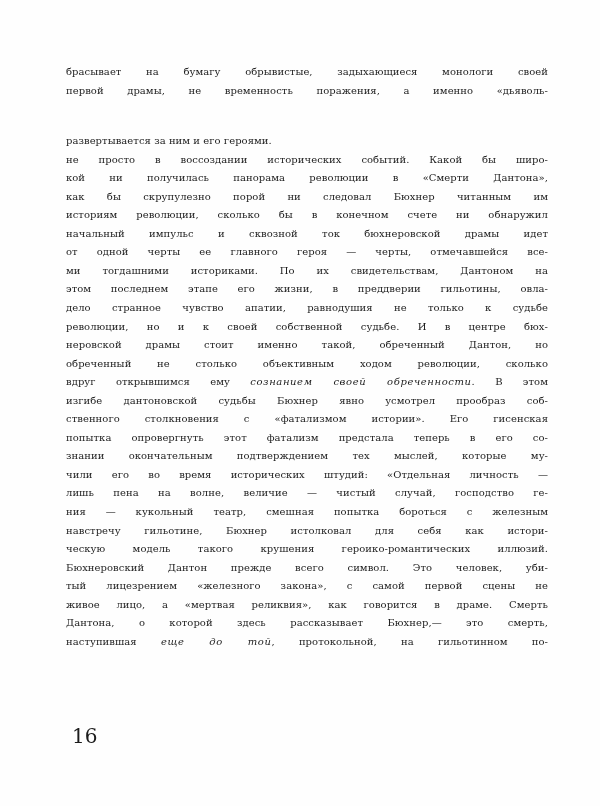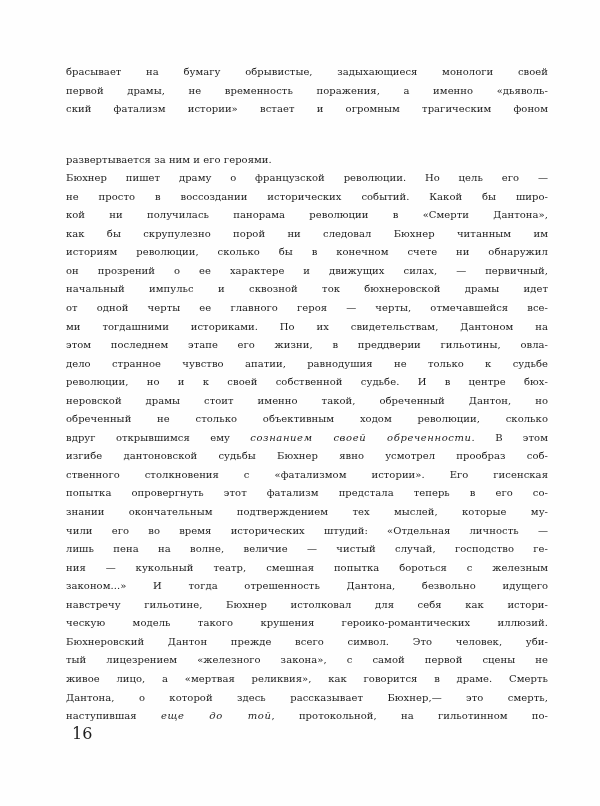--- a/index.html
+++ b/index.html
@@ -27,55 +27,51 @@
       height: 18.55px;
       letter-spacing: 0.05px;
     }
     .line.last { text-align-last: left; margin-top: 32px; }
     .line em { font-style: italic; letter-spacing: 0.6px; margin-top: 10px; }
     .page-number {
       position: absolute;
       left: 72px;
       top: 724px;
       font-family: "DejaVu Serif", serif;
-      font-size: 16px;
+      font-size: 20px;
       color: #1c1c1c;
     }
   </style>
 </head>
 <body>
 
 <div class="page-text" id="body-text">
     <span class="line"><span>брасывает на бумагу обрывистые, задыхающиеся монологи своей</span></span>
     <span class="line"><span>первой драмы, не временность поражения, а именно «дьяволь-</span></span>
-    <span class="line"><span>ский фатализм истории» встает и огромным трагическим фоном</span></span>
     <span class="line last"><span>развертывается за ним и его героями.</span></span>
-    <span class="line"><span>Бюхнер пишет драму о французской революции. Но цель его —</span></span>
     <span class="line"><span>не просто в воссоздании исторических событий. Какой бы широ-</span></span>
     <span class="line"><span>кой ни получилась панорама революции в «Смерти Дантона»,</span></span>
     <span class="line"><span>как бы скрупулезно порой ни следовал Бюхнер читанным им</span></span>
     <span class="line"><span>историям революции, сколько бы в конечном счете ни обнаружил</span></span>
-    <span class="line"><span>он прозрений о ее характере и движущих силах, — первичный,</span></span>
     <span class="line"><span>начальный импульс и сквозной ток бюхнеровской драмы идет</span></span>
     <span class="line"><span>от одной черты ее главного героя — черты, отмечавшейся все-</span></span>
     <span class="line"><span>ми тогдашними историками. По их свидетельствам, Дантоном на</span></span>
     <span class="line"><span>этом последнем этапе его жизни, в преддверии гильотины, овла-</span></span>
     <span class="line"><span>дело странное чувство апатии, равнодушия не только к судьбе</span></span>
     <span class="line"><span>революции, но и к своей собственной судьбе. И в центре бюх-</span></span>
     <span class="line"><span>неровской драмы стоит именно такой, обреченный Дантон, но</span></span>
     <span class="line"><span>обреченный не столько объективным ходом революции, сколько</span></span>
     <span class="line"><span>вдруг открывшимся ему </span><em>сознанием своей обреченности</em><span>. В этом</span></span>
     <span class="line"><span>изгибе дантоновской судьбы Бюхнер явно усмотрел прообраз соб-</span></span>
     <span class="line"><span>ственного столкновения с «фатализмом истории». Его гисенская</span></span>
     <span class="line"><span>попытка опровергнуть этот фатализм предстала теперь в его со-</span></span>
     <span class="line"><span>знании окончательным подтверждением тех мыслей, которые му-</span></span>
     <span class="line"><span>чили его во время исторических штудий: «Отдельная личность —</span></span>
     <span class="line"><span>лишь пена на волне, величие — чистый случай, господство ге-</span></span>
     <span class="line"><span>ния — кукольный театр, смешная попытка бороться с железным</span></span>
-    <span class="line"><span>законом...» И тогда отрешенность Дантона, безвольно идущего</span></span>
     <span class="line"><span>навстречу гильотине, Бюхнер истолковал для себя как истори-</span></span>
     <span class="line"><span>ческую модель такого крушения героико-романтических иллюзий.</span></span>
     <span class="line"><span>Бюхнеровский Дантон прежде всего символ. Это человек, уби-</span></span>
     <span class="line"><span>тый лицезрением «железного закона», с самой первой сцены не</span></span>
     <span class="line"><span>живое лицо, а «мертвая реликвия», как говорится в драме. Смерть</span></span>
     <span class="line"><span>Дантона, о которой здесь рассказывает Бюхнер,— это смерть,</span></span>
     <span class="line"><span>наступившая </span><em>еще до той</em><span>, протокольной, на гильотинном по-</span></span>
   </div>
 
 <div class="page-number">16</div>

